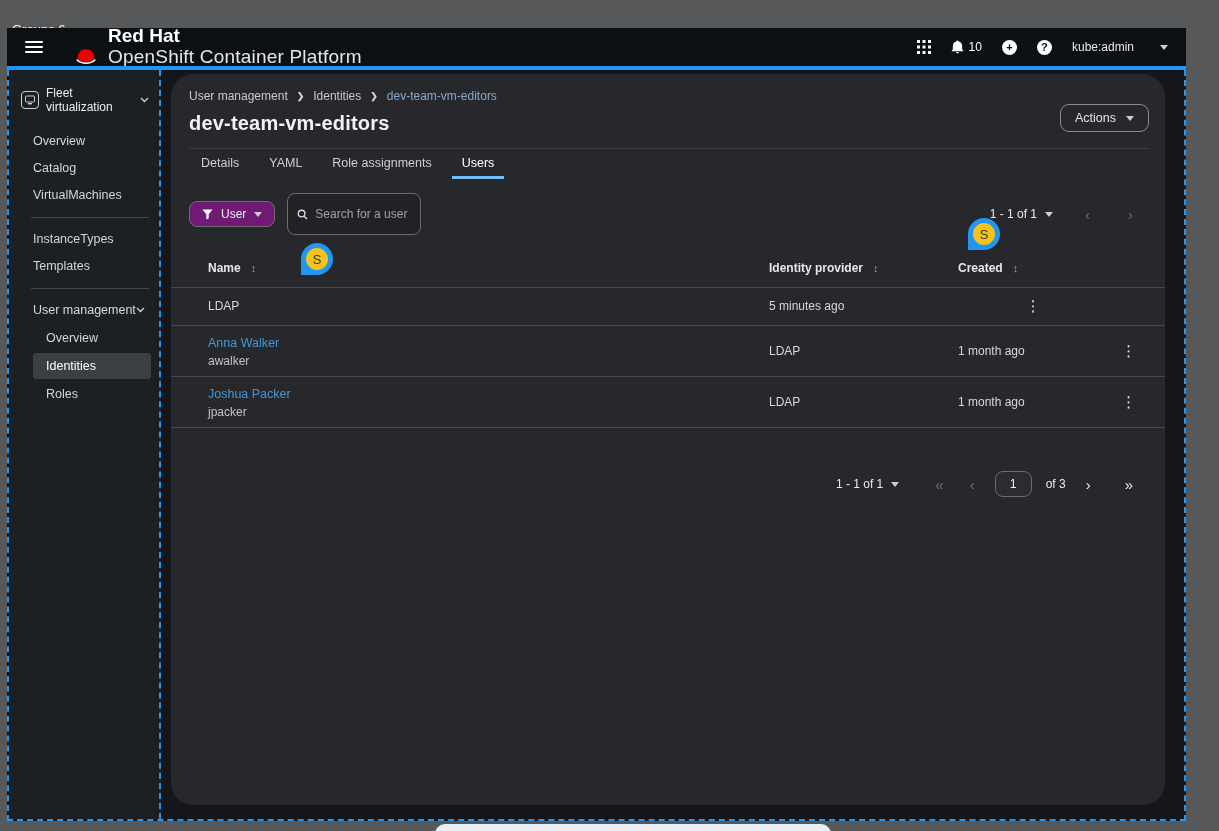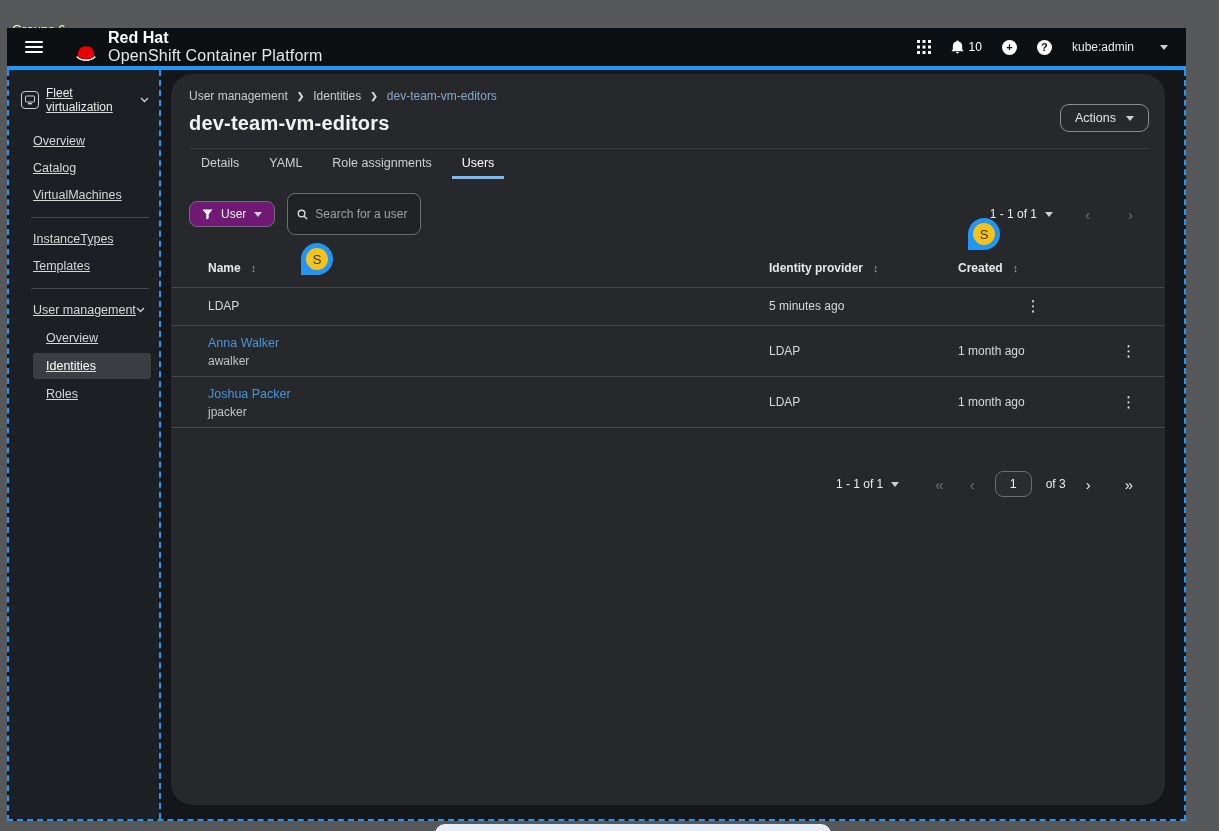--- a/index.html
+++ b/index.html
@@ -11,36 +11,36 @@
   .window-title { position:absolute; left:12px; top:22px; font-size:13px; color:#fef9c3; }
 
   
   .app { position:absolute; left:7px; top:28px; width:1179px; height:793px; display:flex; flex-direction:column; }
 
   
   .masthead { height:38px; background:#0d1013; display:flex; align-items:center; padding:0 18px; color:#fff; flex:0 0 auto; }
   .hamburger { width:18px; display:flex; flex-direction:column; gap:3px; cursor:pointer; }
   .hamburger span { display:block; height:2px; background:#fff; border-radius:1px; }
   .brand { display:flex; align-items:flex-end; gap:7px; margin-left:28px; }
-  .brand-text { line-height:1.1; font-size:16px; }
+  .brand-text { line-height:1.1; font-size:19px; }
   .brand-top { font-weight:bold; color:#fff; }
   .brand-bottom { color:#e6e6e6; font-weight:300; letter-spacing:.2px; }
   .mast-right { margin-left:auto; display:flex; align-items:center; gap:20px; }
   .mast-icon { display:flex; align-items:center; gap:5px; color:#fff; font-size:12px; cursor:pointer; }
   .circle-icon { width:15px; height:15px; border-radius:50%; background:#fff; color:#0d1013; display:flex; align-items:center; justify-content:center; font-size:11px; font-weight:bold; line-height:1; }
   .mast-user { font-size:12px; color:#e8e8e8; display:flex; align-items:center; gap:26px; cursor:pointer; }
   .caret-down { width:0; height:0; border-left:4px solid transparent; border-right:4px solid transparent; border-top:5px solid #cfcfcf; display:inline-block; }
 
   .accent-line { height:4px; background:#2196f3; flex:0 0 auto; }
 
   
   .app-body { flex:1; display:flex; background:#141619; border-left:2px dashed #2196f3; border-right:2px dashed #2196f3; border-bottom:2px dashed #2196f3; min-height:0; }
 
   
-  .sidebar { width:152px; flex:0 0 auto; background:#1c1f24; border-right:2px dashed #2196f3; padding-top:16px; color:#d8d8d8; font-size:12.5px;text-decoration:underline; }
+  .sidebar { width:152px; flex:0 0 auto; background:#1c1f24; border-right:2px dashed #2196f3; padding-top:16px; color:#d8d8d8; font-size:12.5px; }
   .persp { display:flex; align-items:center; gap:7px; padding:0 10px 0 12px; margin-bottom:14px; cursor:pointer; }
   .persp-icon { width:18px; height:18px; border:1px solid #cfcfcf; border-radius:4px; display:flex; align-items:center; justify-content:center; flex:0 0 auto; }
   .persp-label { flex:1; color:#ececec; font-size:12px; }
   .nav-item { padding:6px 8px 6px 24px; line-height:15px; cursor:pointer; color:#d6d6d6; }
   .nav-divider { height:1px; background:#46484d; margin:8px 10px 8px 22px; }
   .nav-section { display:flex; align-items:center; justify-content:space-between; padding:6px 14px 6px 24px; cursor:pointer; }
   .sub-item { margin:2px 8px 2px 24px; padding:6px 6px 6px 13px; border-radius:3px; cursor:pointer; color:#d6d6d6; }
   .sub-item.active { background:#3b3f44; color:#fff; }
 
   

